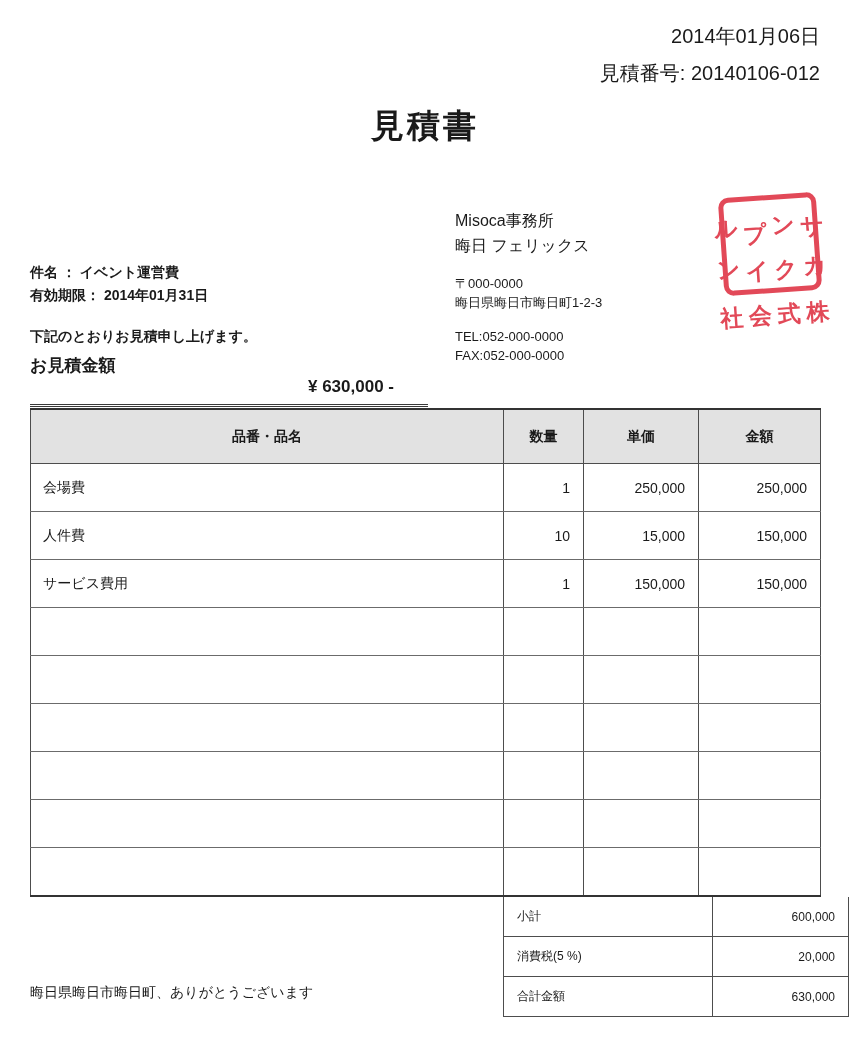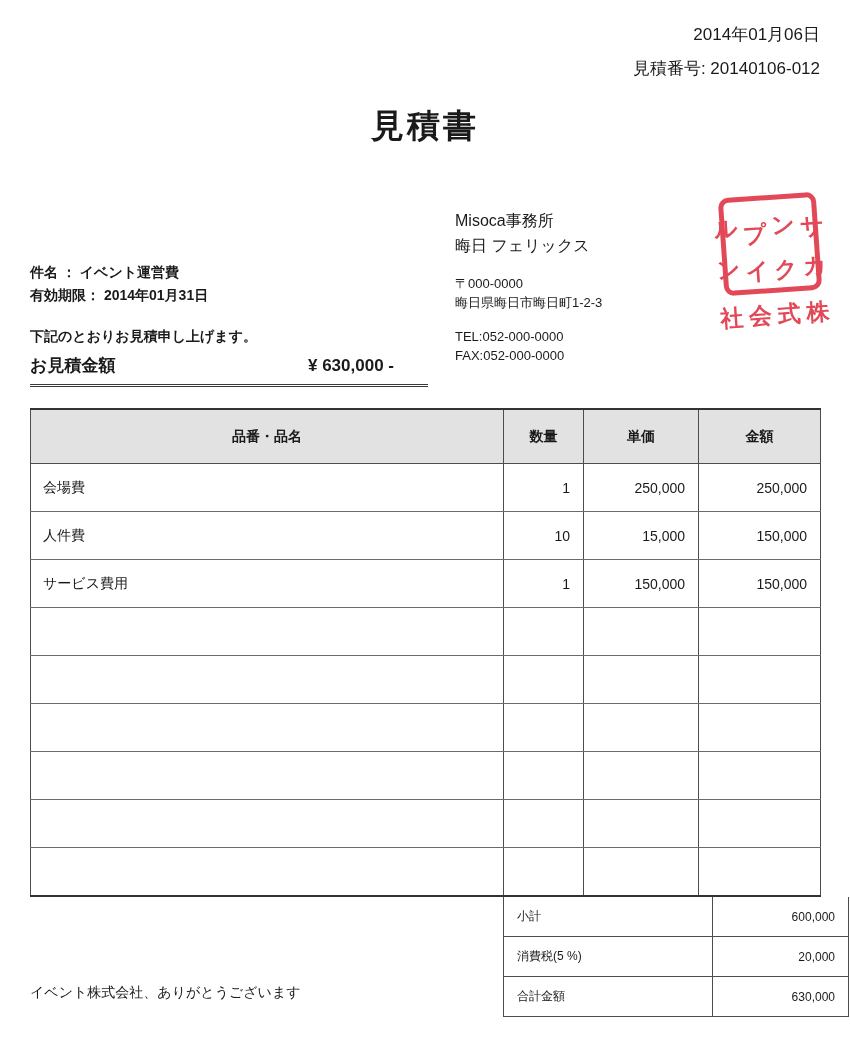--- a/index.html
+++ b/index.html
@@ -5,35 +5,35 @@
   html,body{margin:0;padding:0;background:#fff;}
   .page{
     position:relative;
     width:850px;height:1061px;
     background:#ffffff;
     font-family:"Liberation Sans","DejaVu Sans",sans-serif;
     color:#1a1a1a;
     overflow:hidden;
   }
   
-  .doc-meta{position:absolute;top:26px;right:30px;text-align:right;font-size:17px;line-height:1;}
+  .doc-meta{position:absolute;top:26px;right:30px;text-align:right;font-size:20px;line-height:1;}
   .doc-meta .date{display:block;}
   .doc-meta .estno{display:block;margin-top:17px;}
   
   .doc-title{position:absolute;top:104px;left:0;width:100%;text-align:center;
     font-size:33px;font-weight:bold;letter-spacing:3px;}
   
   .recipient{position:absolute;top:220px;left:30px;font-size:20px;
     border-bottom:1.5px solid #222;padding:0 8px 5px 0;min-width:252px;}
   .subject-line,.expiry-line{position:absolute;left:30px;font-size:14px;font-weight:600;}
   .subject-line{top:264px;}
   .expiry-line{top:287px;}
   .greeting{position:absolute;top:328px;left:30px;font-size:14px;font-weight:600;}
   .amount-box{position:absolute;top:354px;left:30px;width:398px;
-    display:flex;align-items:baseline;border-bottom:3px double #3a3a3a;padding-bottom:7px;}
+    display:flex;align-items:baseline;border-bottom:3px double #3a3a3a;padding-bottom:7px;flex-direction:column;}
   .amount-box .label{font-size:17px;font-weight:bold;}
   .amount-box .value{font-size:17px;font-weight:bold;margin-left:auto;margin-right:34px;}
   
   .issuer{position:absolute;top:210px;left:455px;font-size:13px;line-height:1.35;}
   .issuer .office{font-size:16px;}
   .issuer .person{font-size:16px;margin-top:3px;}
   .issuer .postal{margin-top:19px;}
   .issuer .address{margin-top:1px;}
   .issuer .tel{margin-top:17px;}
   .issuer .fax{margin-top:1px;}
@@ -188,15 +188,15 @@
             <td class="sum-value">20,000</td>
           </tr>
           <tr>
             <td class="sum-label">合計金額</td>
             <td class="sum-value">630,000</td>
           </tr>
         </tbody>
     </table>
   </div>
 
-  <div class="page-footer">イベント株式会社、ありがとうございます</div>
+  <div class="page-footer">晦日県晦日市晦日町、ありがとうございます</div>
 
 </div>
 
 </body></html>

